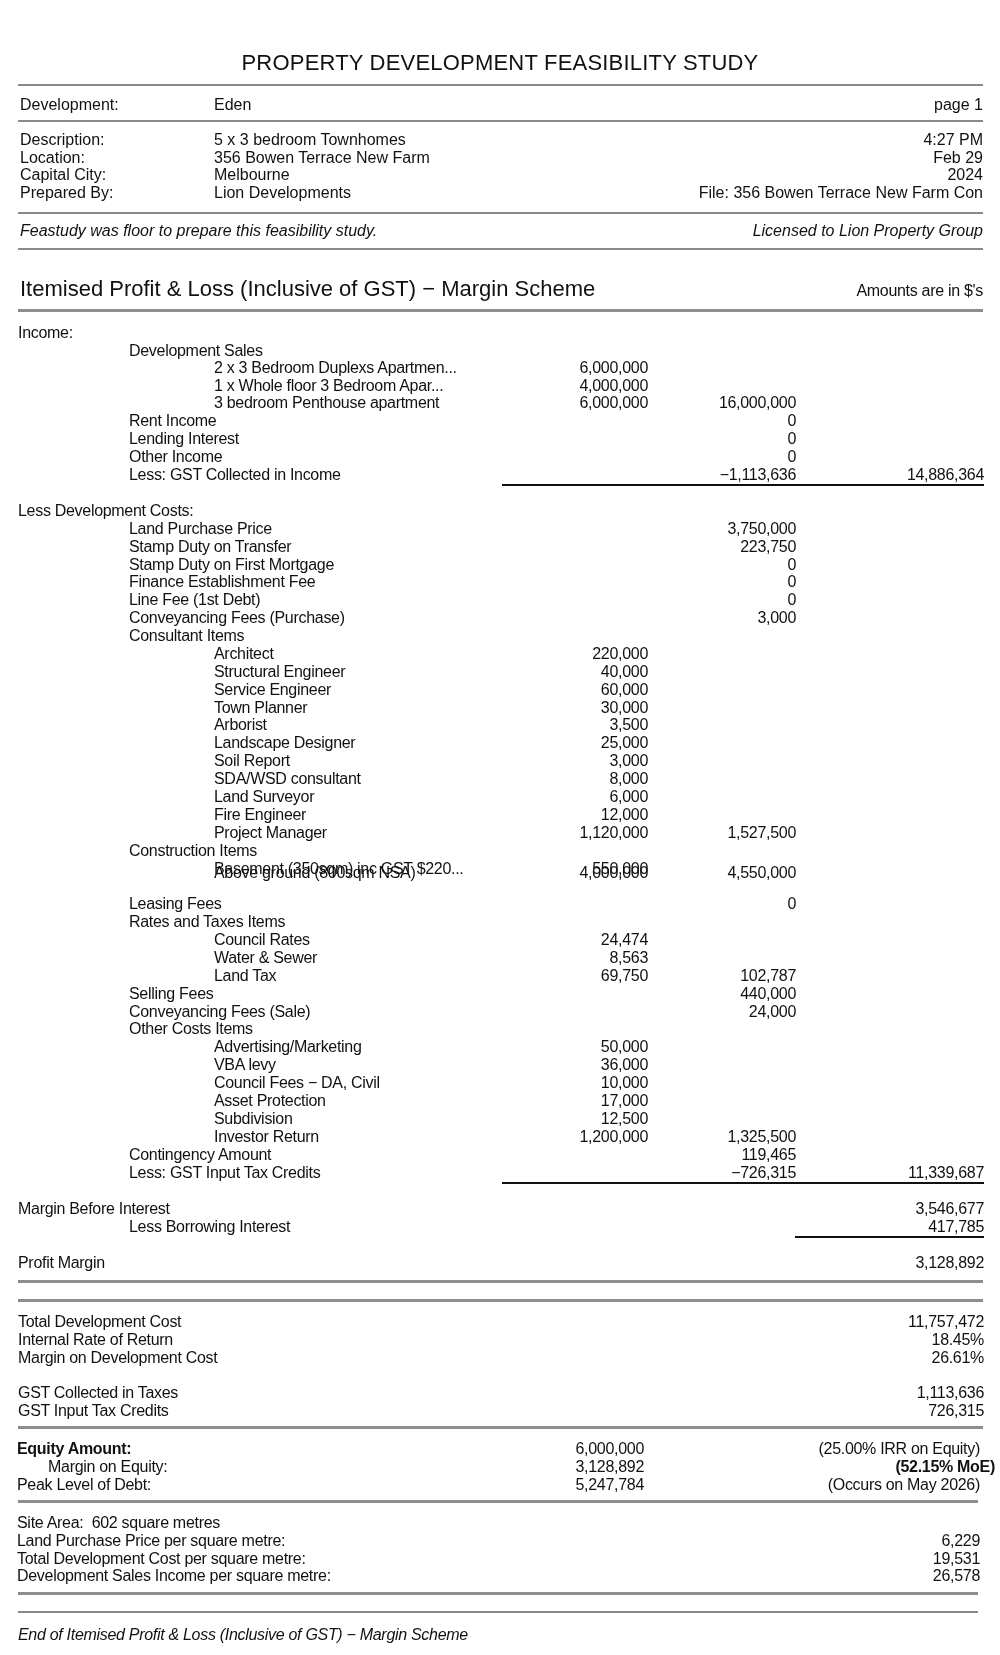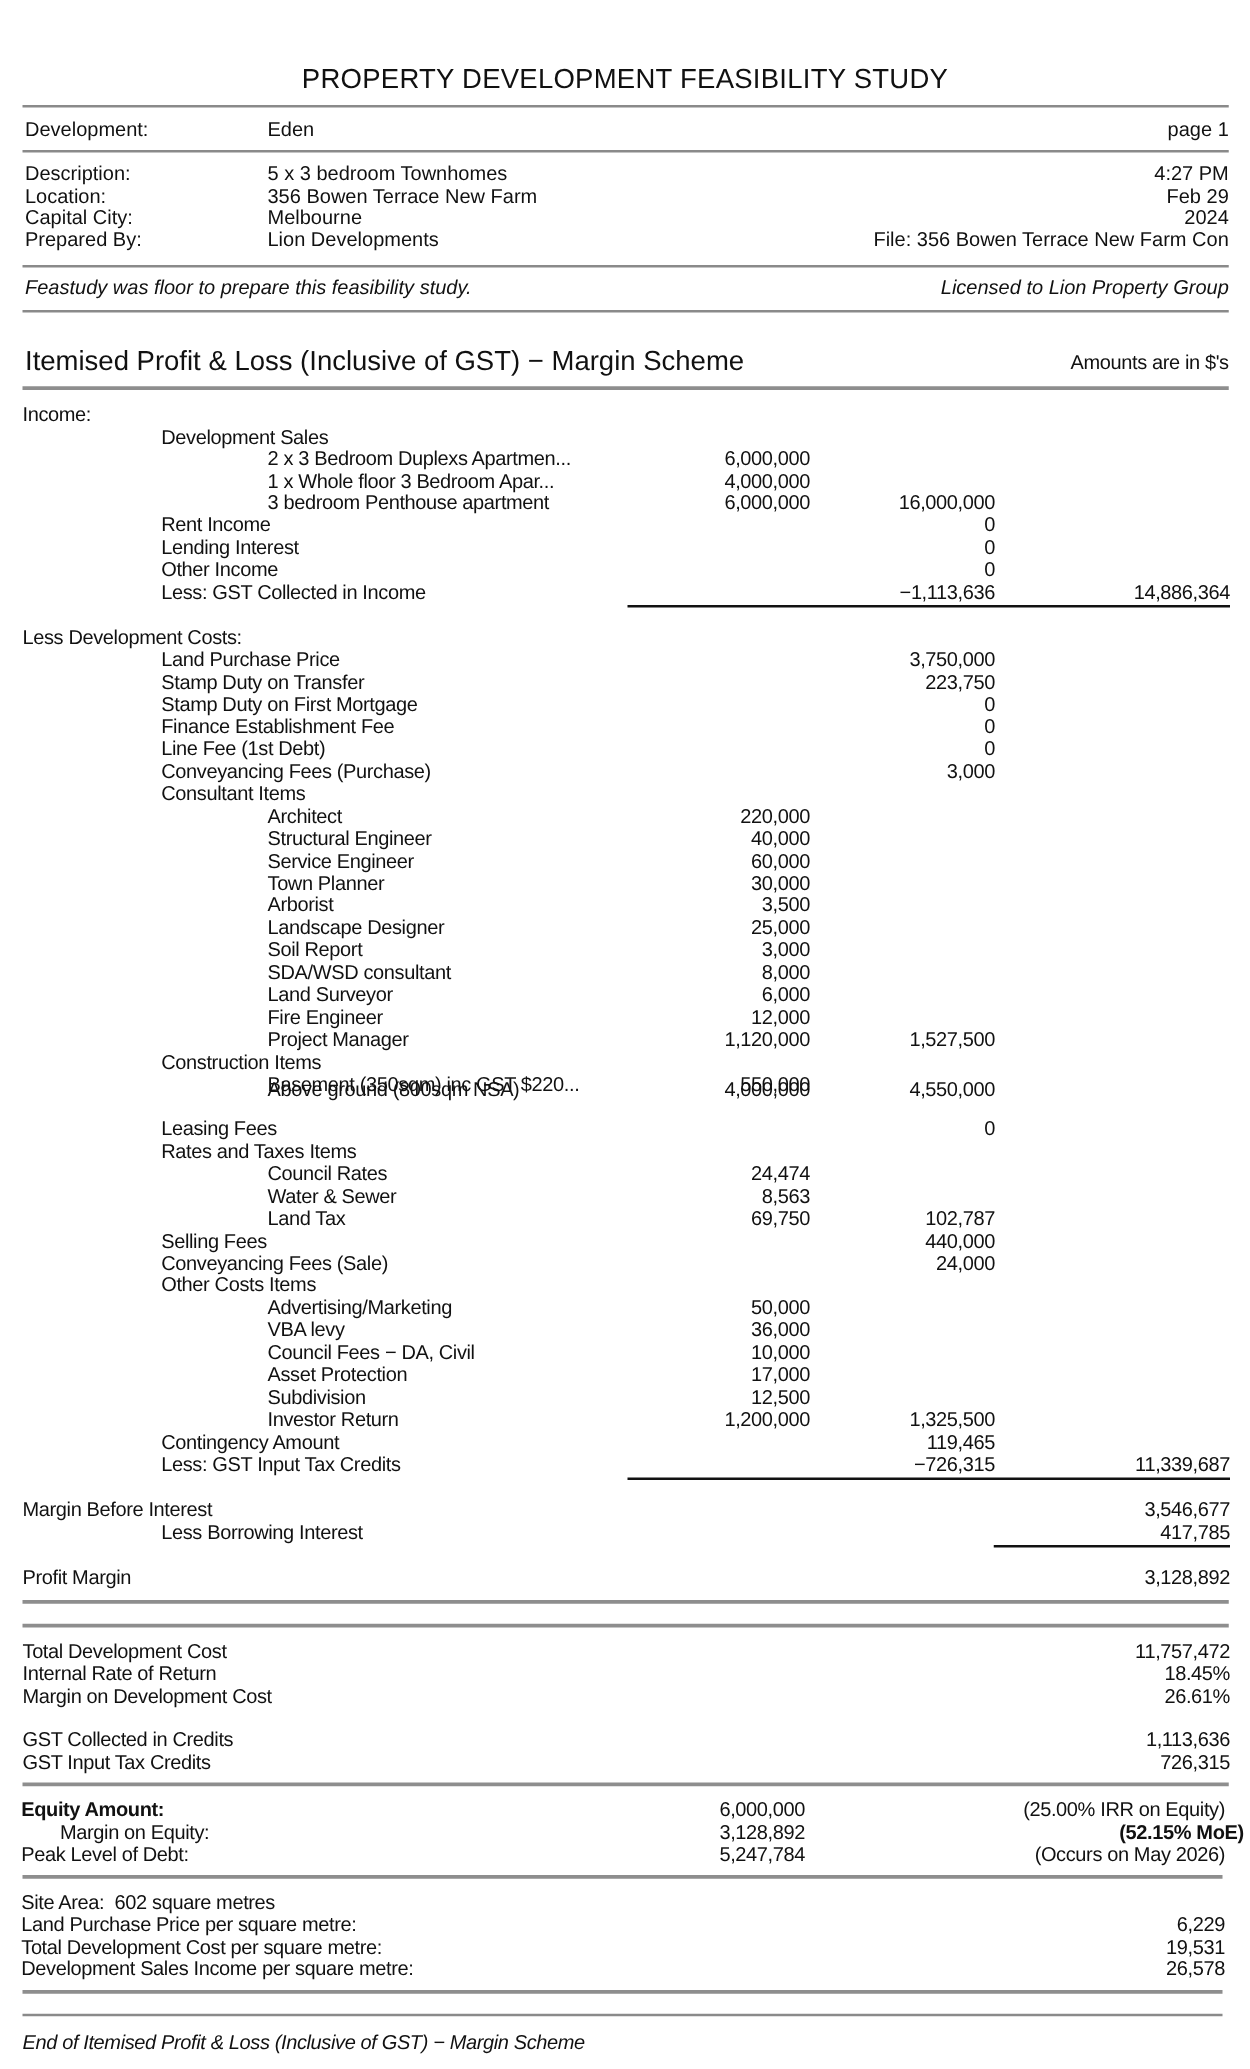--- a/index.html
+++ b/index.html
@@ -283,21 +283,21 @@
     </div>
   <div class="row" style="top:1331px;">
       <span class="lbl lvl0">Internal Rate of Return</span>
       <span class="c3">18.45%</span>
     </div>
   <div class="row" style="top:1349px;">
       <span class="lbl lvl0">Margin on Development Cost</span>
       <span class="c3">26.61%</span>
     </div>
   <div class="row" style="top:1384px;">
-      <span class="lbl lvl0">GST Collected in Credits</span>
+      <span class="lbl lvl0">GST Collected in Taxes</span>
       <span class="c3">1,113,636</span>
     </div>
   <div class="row" style="top:1402px;">
       <span class="lbl lvl0">GST Input Tax Credits</span>
       <span class="c3">726,315</span>
     </div>
 </div>
 
 <div class="hr thick" style="top:1426px;"></div>
 

